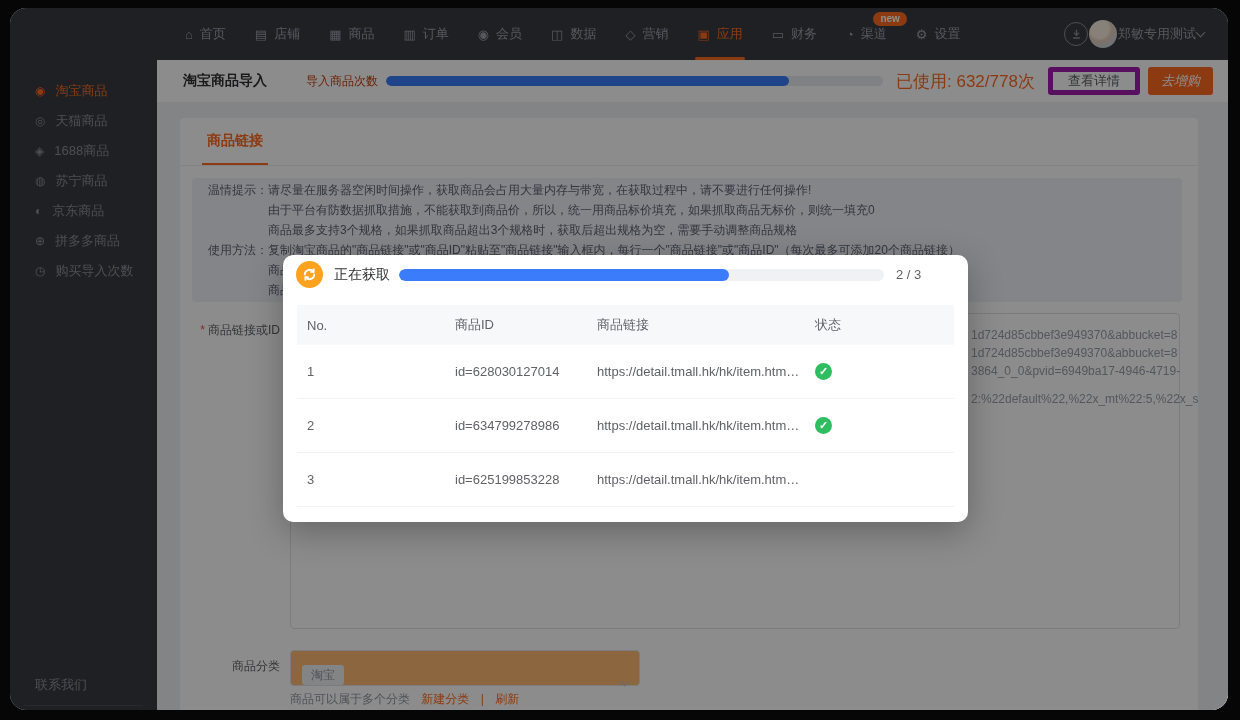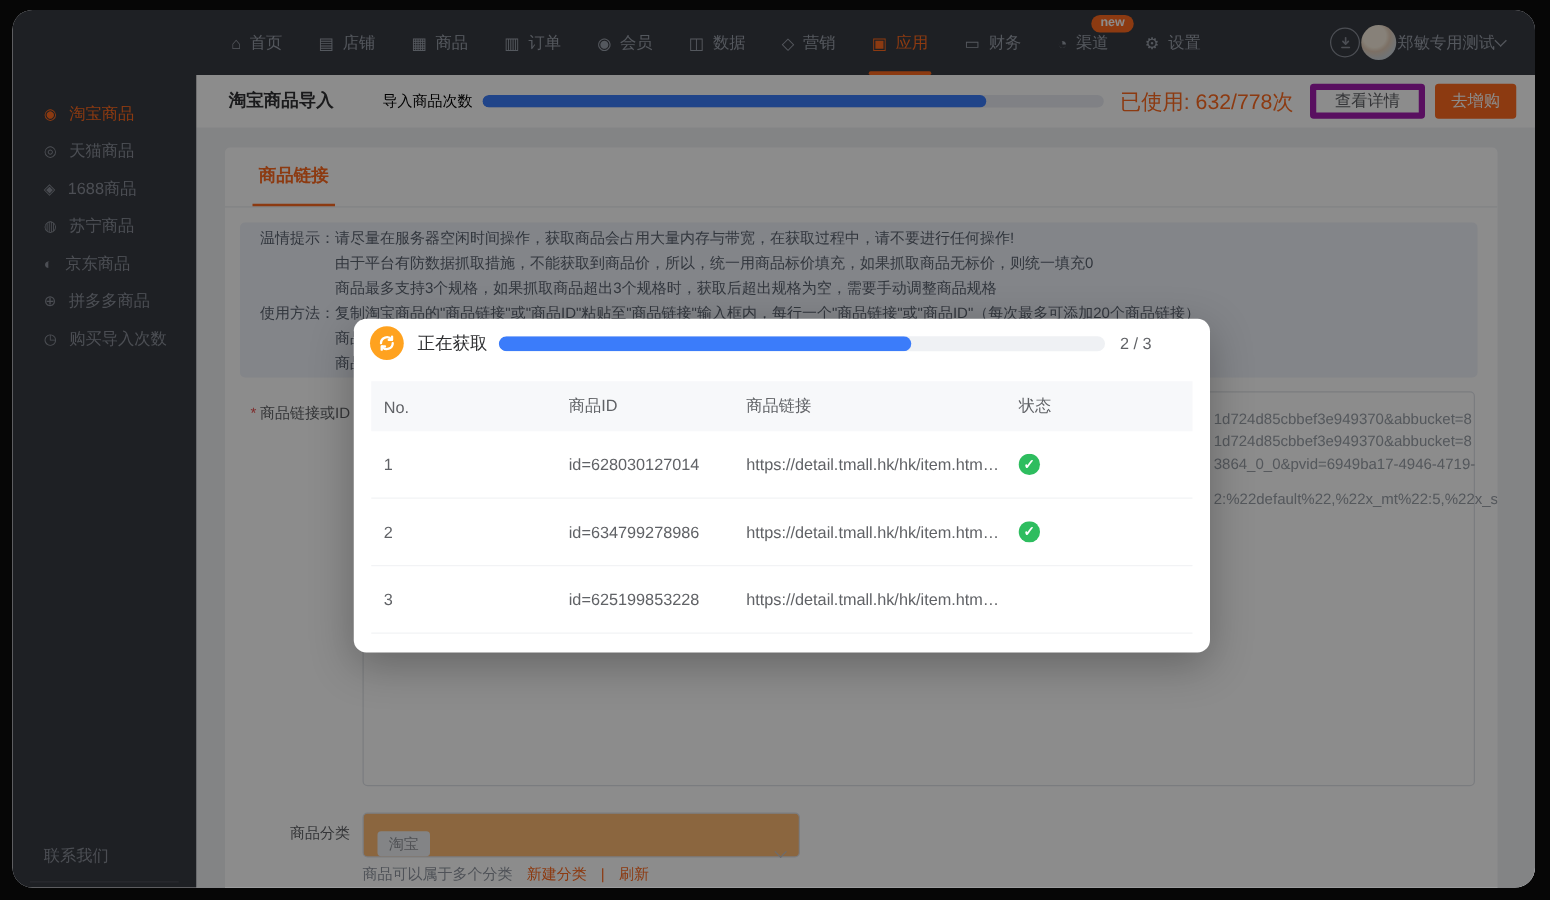--- a/index.html
+++ b/index.html
@@ -31,26 +31,26 @@
   .side-item{display:flex;align-items:center;gap:10px;padding-left:25px;height:30px;color:#8a8f99;font-size:13px;cursor:pointer;}
   .side-item .sicon{font-size:12px;line-height:1;}
   .side-item.active{color:var(--accent);}
   .side-footer{position:absolute;bottom:16px;left:25px;color:#8a8f99;font-size:13px;cursor:pointer;}
   .side-divider{position:absolute;bottom:4px;left:14px;right:14px;height:1px;background:#4a4d55;}
 
   
   .main{position:absolute;left:147px;top:52px;right:0;bottom:0;background:#eef0f3;overflow:hidden;}
   .page-header{height:42px;background:#fff;display:flex;align-items:center;padding:0 0 0 26px;}
   .ph-title{font-size:14px;color:#303133;font-weight:700;}
-  .ph-label{font-size:12px;color:#000000;margin-left:39px;}
+  .ph-label{font-size:12px;color:#c2410c;margin-left:39px;}
   .ph-bar{width:497px;height:10px;border-radius:5px;background:#e9ecf2;margin-left:8px;overflow:hidden;}
   .ph-fill{height:100%;background:var(--blue);border-radius:5px;}
   .ph-usage{color:var(--accent);font-size:17px;margin-left:13px;white-space:nowrap;text-align:right;}
   .btn-outline{margin-left:13px;height:28px;padding:0 15px;background:#fff;border:5px solid #a21caf;border-radius:3px;font-size:13px;color:#606266;cursor:pointer;font-family:inherit;}
-  .btn-primary{margin-left:8px;height:28px;padding:0 13px;background:var(--accent);border:none;border-radius:3px;color:#fff;font-size:13px;cursor:pointer;font-family:inherit;}
+  .btn-primary{margin-left:8px;height:28px;padding:0 13px;background:var(--accent);border:none;border-radius:3px;color:#fff;font-size:13px;cursor:pointer;font-family:inherit;font-style:italic;}
 
   .content{padding:16px 30px 0 23px;}
   .card{background:#fff;border-radius:4px;height:600px;overflow:hidden;}
   .tab-row{border-bottom:1px solid #eceef2;height:48px;padding-left:22px;}
   .tab{display:inline-flex;align-items:center;height:47px;padding:0 5px;color:var(--accent);font-size:14px;font-weight:700;border-bottom:2px solid var(--accent);cursor:pointer;}
 
   .tips{margin:12px 16px 0 12px;background:#eef2fa;border-radius:4px;padding:2px 16px;font-size:12px;line-height:20px;color:#5c6470;}
   .tips-group{display:flex;}
   .tips-label{flex:0 0 auto;white-space:nowrap;}
   .tips-lines{flex:1;min-width:0;}

